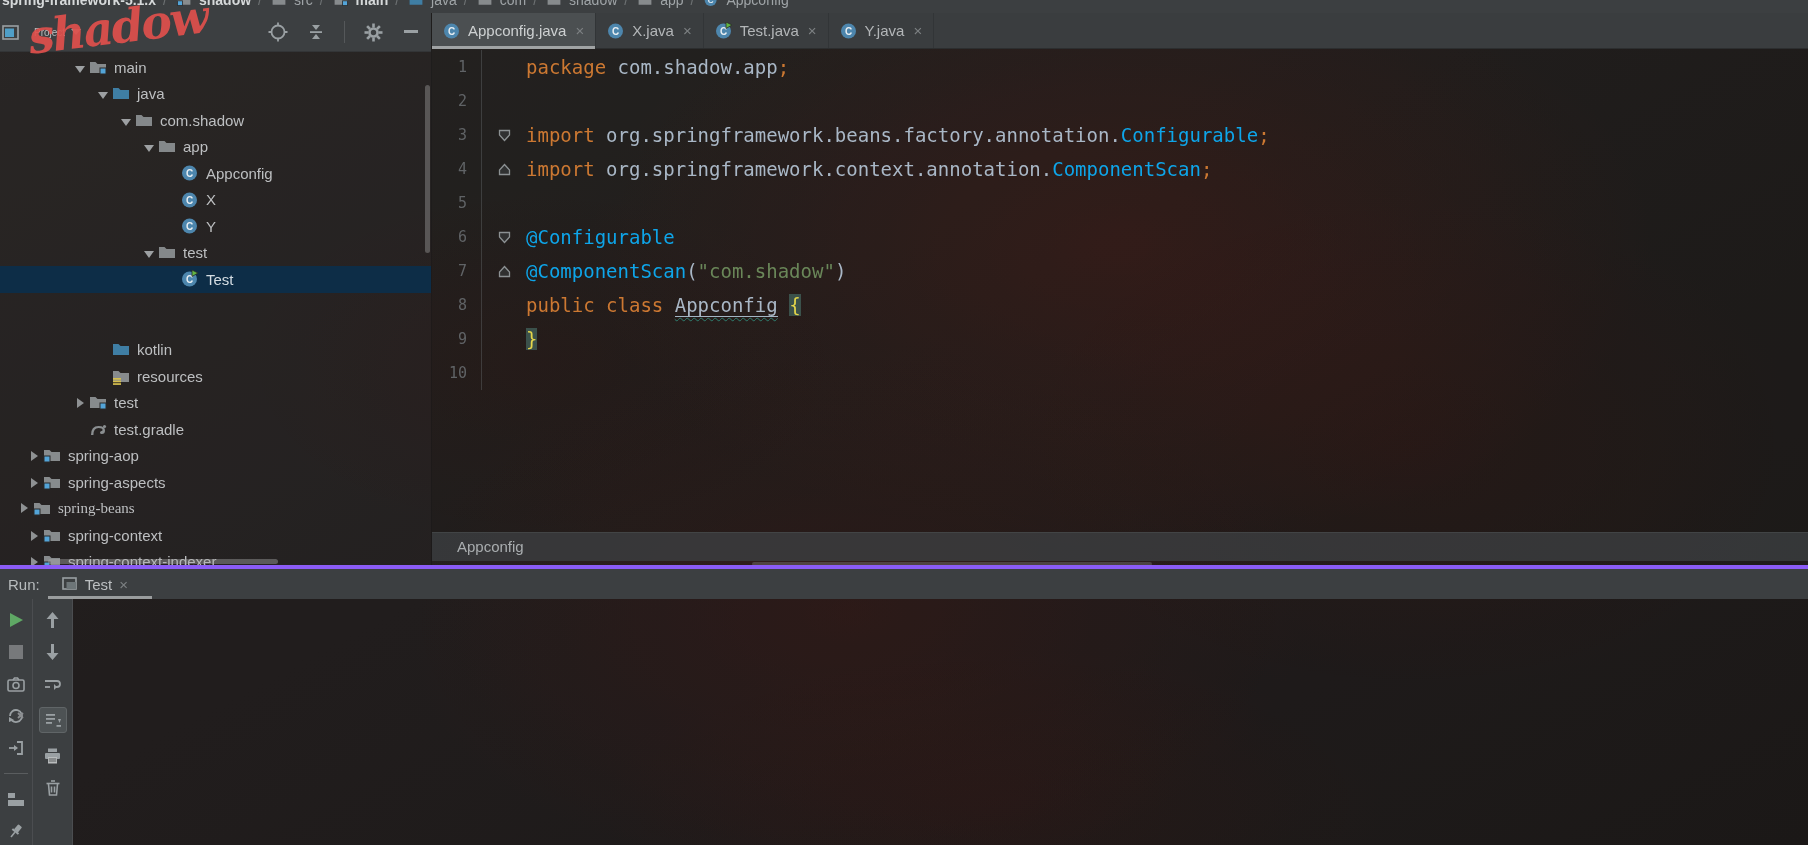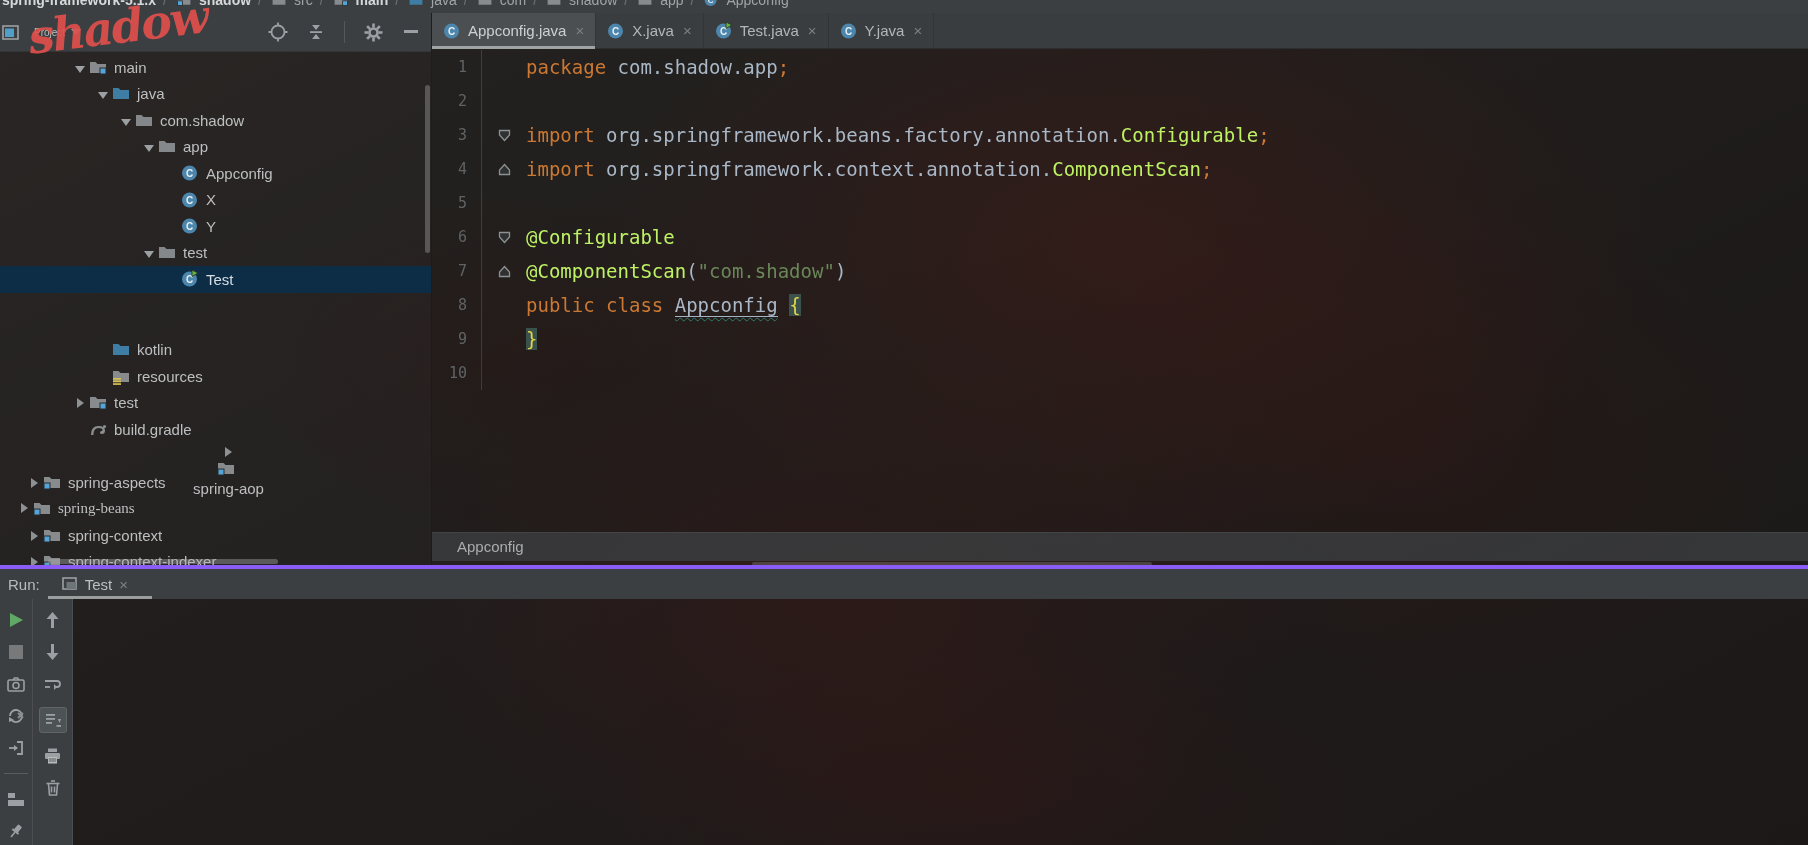--- a/index.html
+++ b/index.html
@@ -58,21 +58,21 @@
   .etab .close{color:#7d8183;font-size:15px;margin-left:2px;}
   .code-area{position:relative;height:482px;background:rgba(22,20,19,.28);
     font-family:"DejaVu Sans Mono","Liberation Mono",monospace;font-size:19px;overflow:hidden;}
   .cline{display:flex;height:34px;line-height:34px;align-items:stretch;}
   .lnum{flex:0 0 50px;text-align:right;padding-right:14px;color:#606366;font-size:15px;
     border-right:1px solid rgba(96,99,102,.45);box-sizing:border-box;}
   .lfold{flex:0 0 44px;display:flex;align-items:center;justify-content:center;}
   .ltext{white-space:pre;}
   .tk-kw{color:#cc7832;}
   .tk-pl{color:#a9b7c6;}
-  .tk-an{color:#bef264;}
+  .tk-an{color:#0ea5e9;}
   .tk-st{color:#6a8759;}
   .tk-cls{color:#a9b7c6;border-bottom:1px solid #a3b5c4;
     text-decoration:underline wavy #2e7d6e 1px;text-underline-offset:5px;}
   .tk-brace{color:#e4d54a;background:#3b514b;}
   .ed-crumb{height:28px;line-height:28px;background:rgba(58,61,63,.82);
     border-top:1px solid rgba(74,76,78,.6);padding-left:25px;font-size:15px;color:#a9adaf;}
   .ed-hscroll{position:relative;height:6px;}
   .ed-hscroll .thumb{position:absolute;left:320px;top:1px;width:400px;height:4px;border-radius:2px;
     background:rgba(160,160,160,.30);}
   
@@ -365,23 +365,23 @@
           <span>test</span>
         </div>
         <div class="trow" style="padding-left: 72px;">
           <span class="tw-exp"></span>
           <span class="ticon">
             <svg width="19" height="16" viewBox="0 0 19 16">
               <path d="M2 14 Q2 5 9.5 5 Q16 5 16 9.5 Q16 13 12.8 13 Q11 13 11 11.4 Q11 10.4 12 10.2 Q13.6 10 13.6 9 Q13.6 7 9.5 7 Q4.4 7 4.4 14 Z" fill="#8a8e90"></path>
               <circle cx="15.5" cy="5.5" r="1.6" fill="#8a8e90"></circle>
             </svg>
           </span>
-          <span>build.gradle</span>
-        </div>
-        <div class="trow" style="padding-left: 26px; flex-direction: column;">
+          <span>test.gradle</span>
+        </div>
+        <div class="trow" style="padding-left: 26px;">
           <span class="tw-exp"><span class="tri-closed"></span></span>
           <span class="ticon">
             <svg width="18" height="17" viewBox="0 0 18 17">
               <path d="M1 3 h5.5 l2 2 H17 v9 H1 Z" fill="#878b8d"></path>
               <rect x="1" y="9" width="6" height="6" fill="#53a4d8" stroke="#2b2b2b" stroke-width="1"></rect>
             </svg>
           </span>
           <span>spring-aop</span>
         </div>
         <div class="trow" style="padding-left: 26px;">

